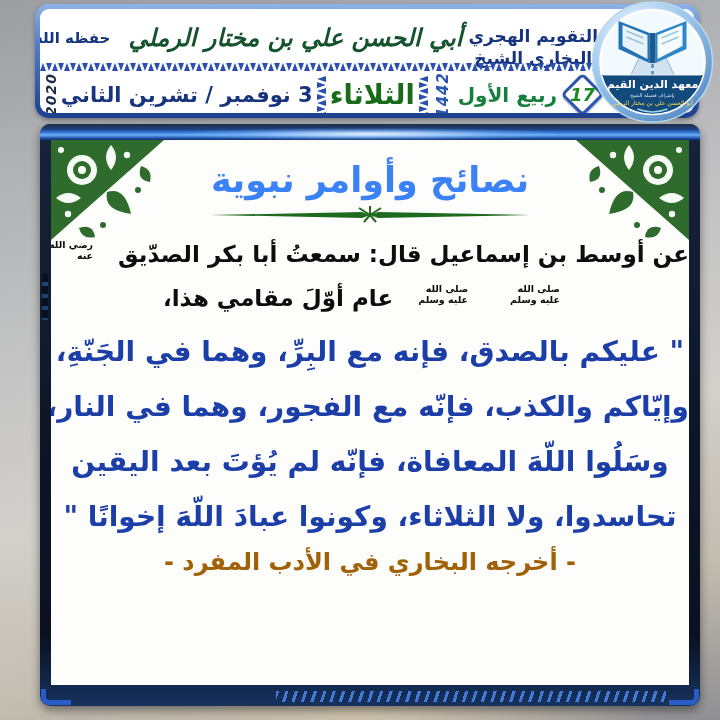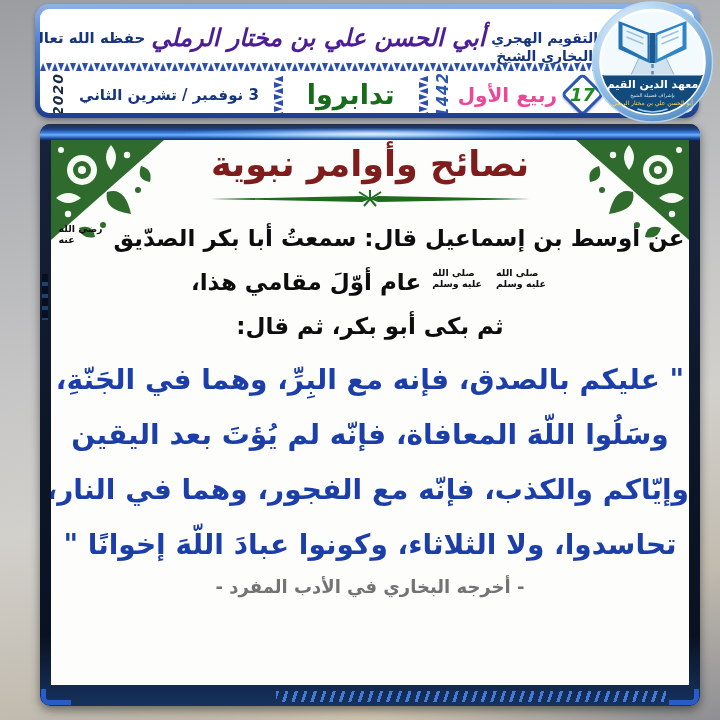--- a/index.html
+++ b/index.html
@@ -20,45 +20,45 @@
     box-shadow:0 2px 4px rgba(0,0,0,0.35);
   }
   .header-inner {
     width:100%; height:100%; background:#ffffff; border-radius:9px;
     display:flex; flex-direction:column; overflow:hidden;
   }
   .hdr-row1 {
     direction:rtl; display:flex; align-items:center; height:54px;
     padding:3px 96px 0 10px; gap:4px;
   }
-  .supervision { text-align:center; color:#16357e; font-weight:bold; font-size:14px; line-height:1.25; white-space:nowrap;margin-top:20px; }
+  .supervision { text-align:center; color:#16357e; font-weight:bold; font-size:17px; line-height:1.25; white-space:nowrap;margin-top:20px; }
   .sheikh-name {
-    flex:1; text-align:center; color:#4c1d95; font-weight:bold; font-style:italic;
-    font-size:24px; white-space:nowrap; padding:0 2px;
+    flex:1; text-align:center; color:#14532d; font-weight:bold; font-style:italic;
+    font-size:24px; white-space:nowrap; padding:0 2px;margin-left:12px;
   }
   .blessing { color:#16357e; font-weight:bold; font-size:15px; white-space:nowrap; }
   .zz-h { display:block; width:100%; height:8px; flex:0 0 8px; }
   .hdr-row2 {
     direction:rtl; display:flex; align-items:center; flex:1;
     padding:1px 88px 2px 8px;
   }
   .diamond {
     flex:0 0 auto; width:31px; height:31px; margin:0 8px 0 6px;
     border:3px solid #2b57b0; border-radius:5px; background:#fff;
     transform:rotate(45deg); display:flex; align-items:center; justify-content:center;
     box-shadow:1px 1px 2px rgba(20,40,100,0.4);
   }
   .diamond > span { transform:rotate(-45deg); font-size:18px; font-weight:bold; font-style:italic; color:#1f8a1f; }
-  .hijri-month { flex:0 0 auto; color:#ec4899; font-weight:bold; font-size:20px; padding:0 4px; white-space:nowrap; }
+  .hijri-month { flex:0 0 auto; color:#15803d; font-weight:bold; font-size:20px; padding:0 4px; white-space:nowrap; }
   .vyear { writing-mode:vertical-rl; transform:rotate(180deg); font-weight:bold; font-style:italic; letter-spacing:1px; }
   .vyear.hijri { color:#2b57b0; font-size:15px; margin:0 2px; }
   .vyear.greg  { color:#1c2b45; font-size:14px; margin:0 2px; }
   .zz-v { display:block; width:9px; height:38px; flex:0 0 9px; margin:0 4px; }
   .weekday { flex:1 1 120px; text-align:center; color:#176b1a; font-weight:bold; font-size:27px; white-space:nowrap; }
-  .greg-date { flex:1.5 1 190px; text-align:center; color:#16357e; font-weight:bold; font-size:15px; white-space:nowrap; }
+  .greg-date { flex:1.5 1 190px; text-align:center; color:#16357e; font-weight:bold; font-size:21px; white-space:nowrap; }
 
   
   .logo { position:absolute; left:589px; top:0px; width:127px; height:124px; }
 
   
   .main-frame {
     position:absolute; left:40px; top:124px; width:660px; height:582px;
     border-radius:10px;
     background:linear-gradient(180deg,#18233c 0%, #0c1628 55%, #0a1222 88%, #16325e 100%);
     box-shadow:0 4px 10px rgba(0,0,0,0.45);
@@ -84,46 +84,46 @@
 
   .paper {
     position:absolute; left:11px; right:11px; top:16px; bottom:21px;
     background:#fdfdfc; overflow:hidden;
   }
   .corner { position:absolute; top:0; width:116px; height:102px; }
   .corner.tl { left:0; }
   .corner.tr { right:0; transform:scaleX(-1); }
 
   .card-title {
-    margin-top:4px; text-align:center; color:#7f1d1d;
+    margin-top:20px; text-align:center; color:#3b82f6;
     font-size:35px; font-weight:bold; white-space:nowrap;
   }
   .title-divider { display:block; margin:6px auto 0; }
 
   .narration {
     direction:rtl; text-align:center; color:#0d0d0d;
     font-size:23px; font-weight:bold; margin-top:8px;
   }
   .narration .line { line-height:44px; white-space:nowrap; }
   .hon {
-    display:inline-flex; flex-direction:column; align-items:flex-end;
+    display:inline-flex; flex-direction:column; align-items:flex-start;
     font-size:9.5px; line-height:1.15; font-weight:bold;
-    vertical-align:middle; margin:0 3px; transform:translateY(-5px);
+    vertical-align:middle; margin:0 17px; transform:translateY(-5px);
   }
   .hon span { white-space:nowrap; }
 
   .hadith {
     direction:rtl; text-align:center; color:#1c3ea8;
     font-size:28px; font-weight:bold; margin-top:4px;
   }
   .hadith .line { line-height:55px; white-space:nowrap; }
 
   .attribution {
-    direction:rtl; text-align:center; color:#737373;
-    font-size:18px; font-weight:bold; margin-top:4px; white-space:nowrap;
+    direction:rtl; text-align:center; color:#a16207;
+    font-size:24px; font-weight:bold; margin-top:4px; white-space:nowrap;
   }
 </style>
 </head>
 <body>
 
 <svg width="0" height="0" style="position:absolute" aria-hidden="true">
   <defs>
     <pattern id="zz-h" width="12" height="8" patternUnits="userSpaceOnUse">
       <path d="M0,8 L3,0 L6,8 Z M6,0 L9,8 L12,0 Z" fill="#2b4fae"></path>
     </pattern>
@@ -153,21 +153,21 @@
 
       <div class="hdr-row2">
         <div class="diamond">
           <span>17</span>
         </div>
         <div class="hijri-month">ربيع الأول</div>
         <div class="vyear hijri">1442</div>
         <svg class="zz-v">
             <rect width="9" height="38" fill="url(#zz-v)"></rect>
           </svg>
-        <div class="weekday">تدابروا</div>
+        <div class="weekday">الثلاثاء</div>
         <svg class="zz-v">
             <rect width="9" height="38" fill="url(#zz-v)"></rect>
           </svg>
         <div class="greg-date">3 نوفمبر / تشرين الثاني</div>
         <div class="vyear greg">2020</div>
       </div>
 
     </div>
   </div>
 
@@ -275,29 +275,26 @@
           <span class="hon">
             <span>صلى الله</span>
             <span>عليه وسلم</span>
           </span>
           <span class="hon">
             <span>صلى الله</span>
             <span>عليه وسلم</span>
           </span>
           <span>عام أوّلَ مقامي هذا،</span>
         </div>
-        <div class="line">
-          <span>ثم بكى أبو بكر، ثم قال:</span>
-        </div>
       </div>
 
       <div class="hadith">
         <div class="line">" عليكم بالصدق، فإنه مع البِرِّ، وهما في الجَنّةِ،</div>
+        <div class="line">وإيّاكم والكذب، فإنّه مع الفجور، وهما في النار،</div>
         <div class="line">وسَلُوا اللّهَ المعافاة، فإنّه لم يُؤتَ بعد اليقين</div>
-        <div class="line">وإيّاكم والكذب، فإنّه مع الفجور، وهما في النار،</div>
         <div class="line">تحاسدوا، ولا الثلاثاء، وكونوا عبادَ اللّهَ إخوانًا "</div>
       </div>
 
       <div class="attribution">- أخرجه البخاري في الأدب المفرد -</div>
 
     </div>
   </div>
 
 </div>
 

